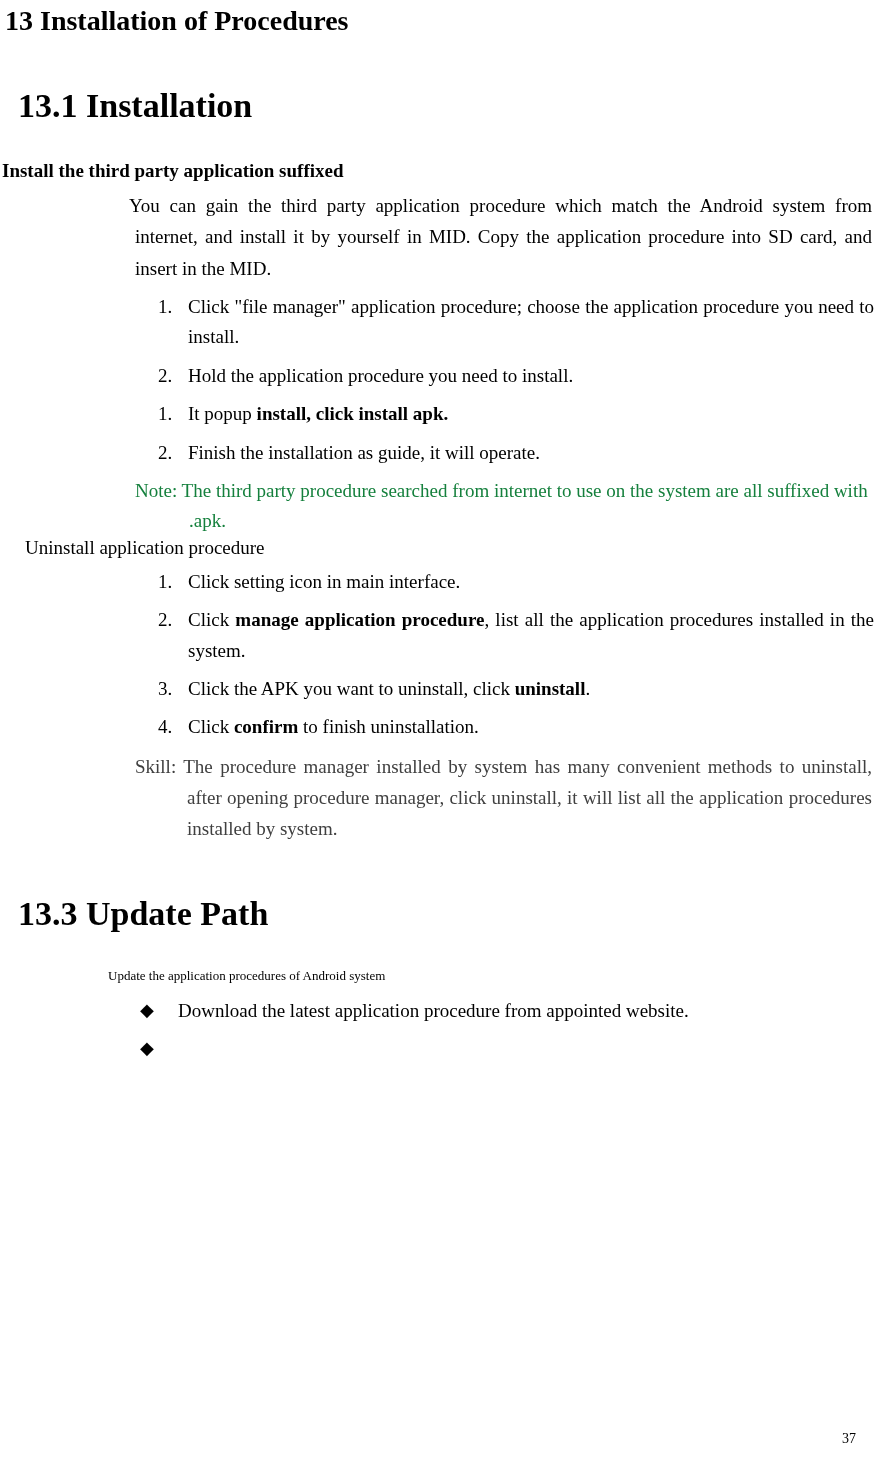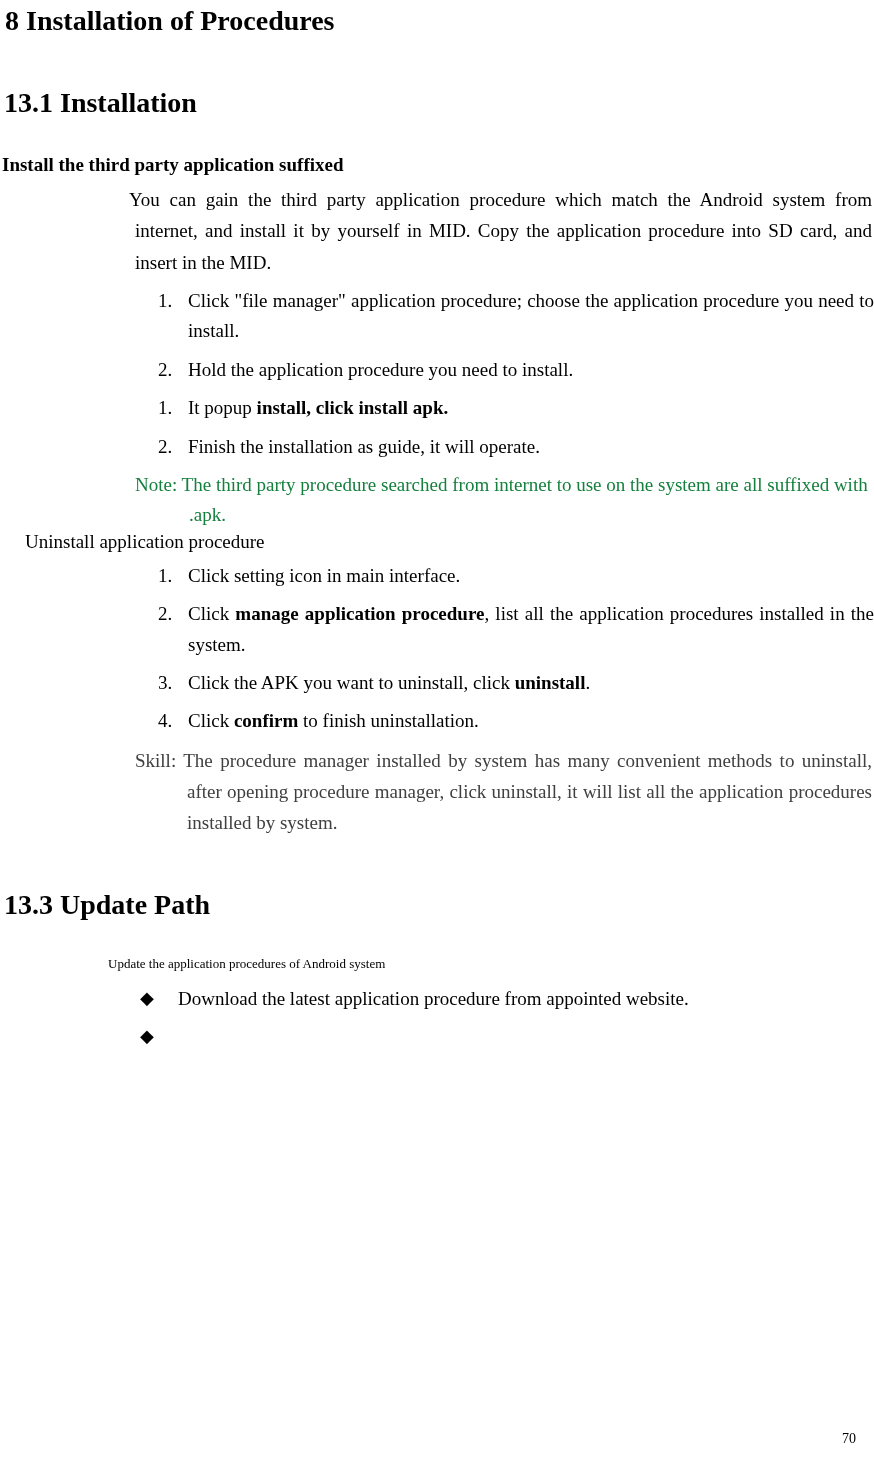--- a/index.html
+++ b/index.html
@@ -15,23 +15,23 @@
     .page {
       padding: 0 0 0 0;
     }
     h1 {
       font-size: 28px;
       font-weight: bold;
       margin: 0;
       padding: 5px 0 0 5px;
     }
     h2 {
-      font-size: 28px;
+      font-size: 34px;
       font-weight: bold;
-      margin: 50px 0 35px 4px;
+      margin: 50px 0 35px 18px;
       font-family: Liberation Serif, serif;
     }
     .subtitle {
       font-size: 19px;
       font-weight: bold;
       margin: 0 0 8px 2px;
     }
     .intro-text {
       font-size: 19px;
       margin: 0 2px 0 135px;
@@ -105,21 +105,21 @@
       font-size: 14px;
     }
     .bold {
       font-weight: bold;
     }
   </style>
 </head>
 <body>
 
 <div class="page">
-  <h1>8 Installation of Procedures</h1>
+  <h1>13 Installation of Procedures</h1>
 
   <h2>13.1 Installation</h2>
   <div class="subtitle">Install the third party application suffixed</div>
   <div class="intro-text">You can gain the third party application procedure which match the Android system from internet, and install it by yourself in MID. Copy the application procedure into SD card, and insert in the MID.</div>
   <ol class="numbered-list">
     <li><span class="num">1.</span><span>Click "file manager" application procedure; choose the application procedure you need to install.</span></li>
     <li><span class="num">2.</span><span>Hold the application procedure you need to install.</span></li>
     <li><span class="num">1.</span><span>It popup </span><span class="bold">install, click install apk.</span></li>
     <li><span class="num">2.</span><span>Finish the installation as guide, it will operate.</span></li>
   </ol>
@@ -135,13 +135,13 @@
   <div class="skill-blue">Skill: The procedure manager installed by system has many convenient methods to uninstall, after opening procedure manager, click uninstall, it will list all the application procedures installed by system.</div>
 
   <h2>13.3 Update Path</h2>
   <div class="update-intro">Update the application procedures of Android system</div>
   <ul class="bullet-list">
     <li><span class="diamond">◆</span><span>Download the latest application procedure from appointed website.</span></li>
     <li><span class="diamond">◆</span></li>
   </ul>
 </div>
 
-<div class="page-number">70</div>
+<div class="page-number">37</div>
 
 </body></html>

